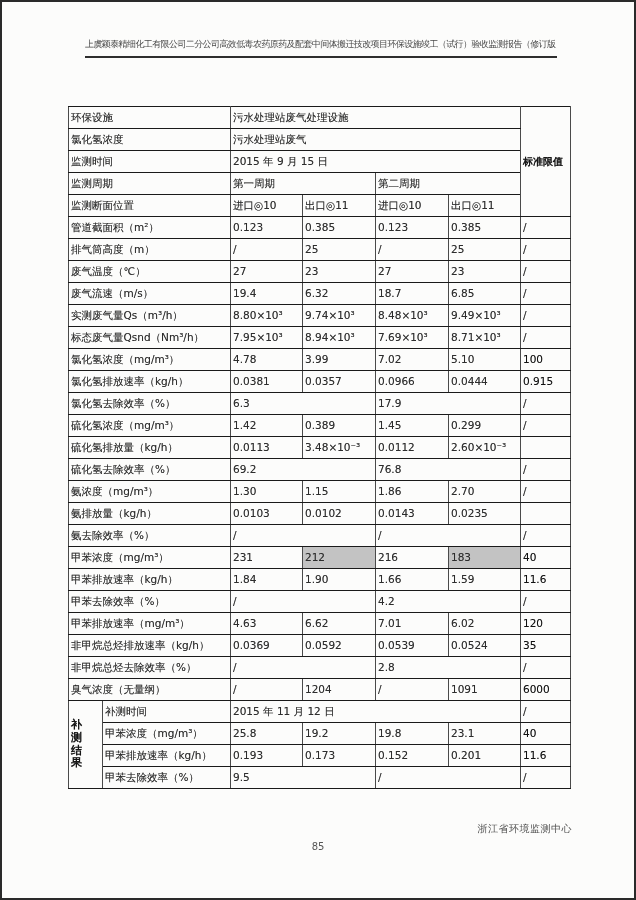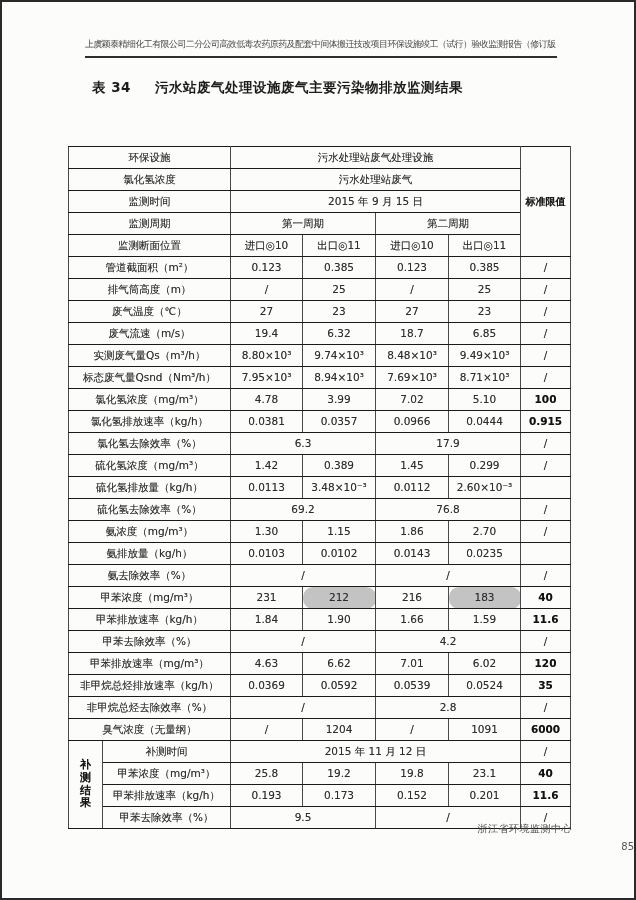--- a/index.html
+++ b/index.html
@@ -13,47 +13,44 @@
     text-align:center; font-size:9px; letter-spacing:-0.6px; white-space:nowrap;
     overflow:hidden; color:#4a4a4a; padding-bottom:5px;
     border-bottom:2px solid #2e2e2e;
   }
   .doc-title { position:absolute; top:77px; left:90px; font-size:13.5px; font-weight:bold; color:#1c1c1c; letter-spacing:0.5px; }
   .doc-title .title-prefix { margin-right:24px; }
 
   table.monitor {
     position:absolute; top:104px; left:66px; width:502px;
     border-collapse:collapse; table-layout:fixed;
-    font-size:10.5px; text-align:center; color:#2d2d2d;margin-top:40px;
+    font-size:10.5px; text-align:left; color:#2d2d2d;
   }
   table.monitor td {
     border:1px solid #4a4a4a;
     border-top:1.5px solid #1a1a1a; border-bottom:1.5px solid #1a1a1a;
     height:21px; padding:0 2px; line-height:1.15; overflow:hidden;
     text-shadow:0 0 0.5px rgba(70,70,70,0.55);
   }
   td.label-cell { font-size:10.5px; }
   td.limit-head { font-weight:bold; font-size:10px; padding:0 9px; word-break:break-all; line-height:1.7; color:#161616; }
-  td.limit-cell.bold { font-weight:bold; color:#111; }
-  td.hl { background:#c3c3c3;border-radius:10px; }
+  td.limit-cell.bold { font-weight:normal; color:#111; }
+  td.hl { background:#c3c3c3; }
   td.group-label { white-space:pre-line; font-weight:bold; font-size:11px; line-height:1.75; color:#161616; }
 
-  .page-number { position:absolute; top:839px; left:0; width:100%; text-align:right; font-size:10px; color:#555; }
+  .page-number { position:absolute; top:839px; left:0; width:100%; text-align:center; font-size:10px; color:#555; }
   .footer-org  { position:absolute; top:820px; right:62px; font-size:10px; color:#4f4f4f; letter-spacing:0.5px; }
 </style>
 </head>
 <body>
 
 <div class="page">
 
   <div class="running-header">上虞颖泰精细化工有限公司二分公司高效低毒农药原药及配套中间体搬迁技改项目环保设施竣工（试行）验收监测报告（修订版）</div>
 
-  <div class="doc-title">
-    <span class="title-prefix">表 34</span><span class="title-text">污水站废气处理设施废气主要污染物排放监测结果</span>
-  </div>
 
   <table class="monitor">
     <colgroup>
       <col style="width:34px">
         <col style="width:128px">
       <col style="width:72px">
         <col style="width:73px">
       <col style="width:73px">
         <col style="width:72px">
       <col style="width:50px">

